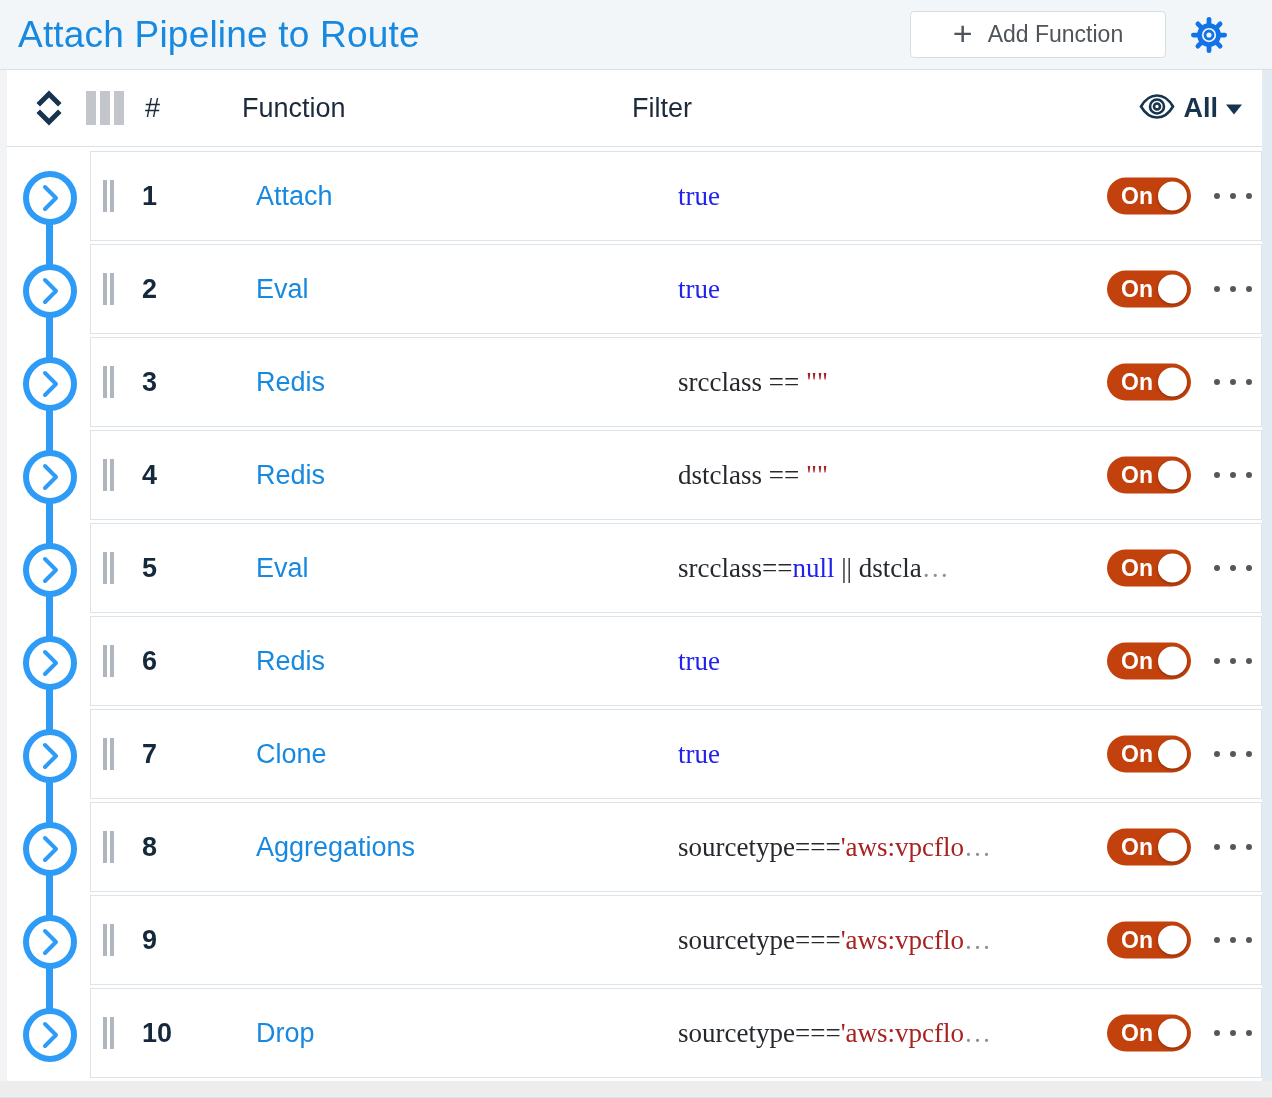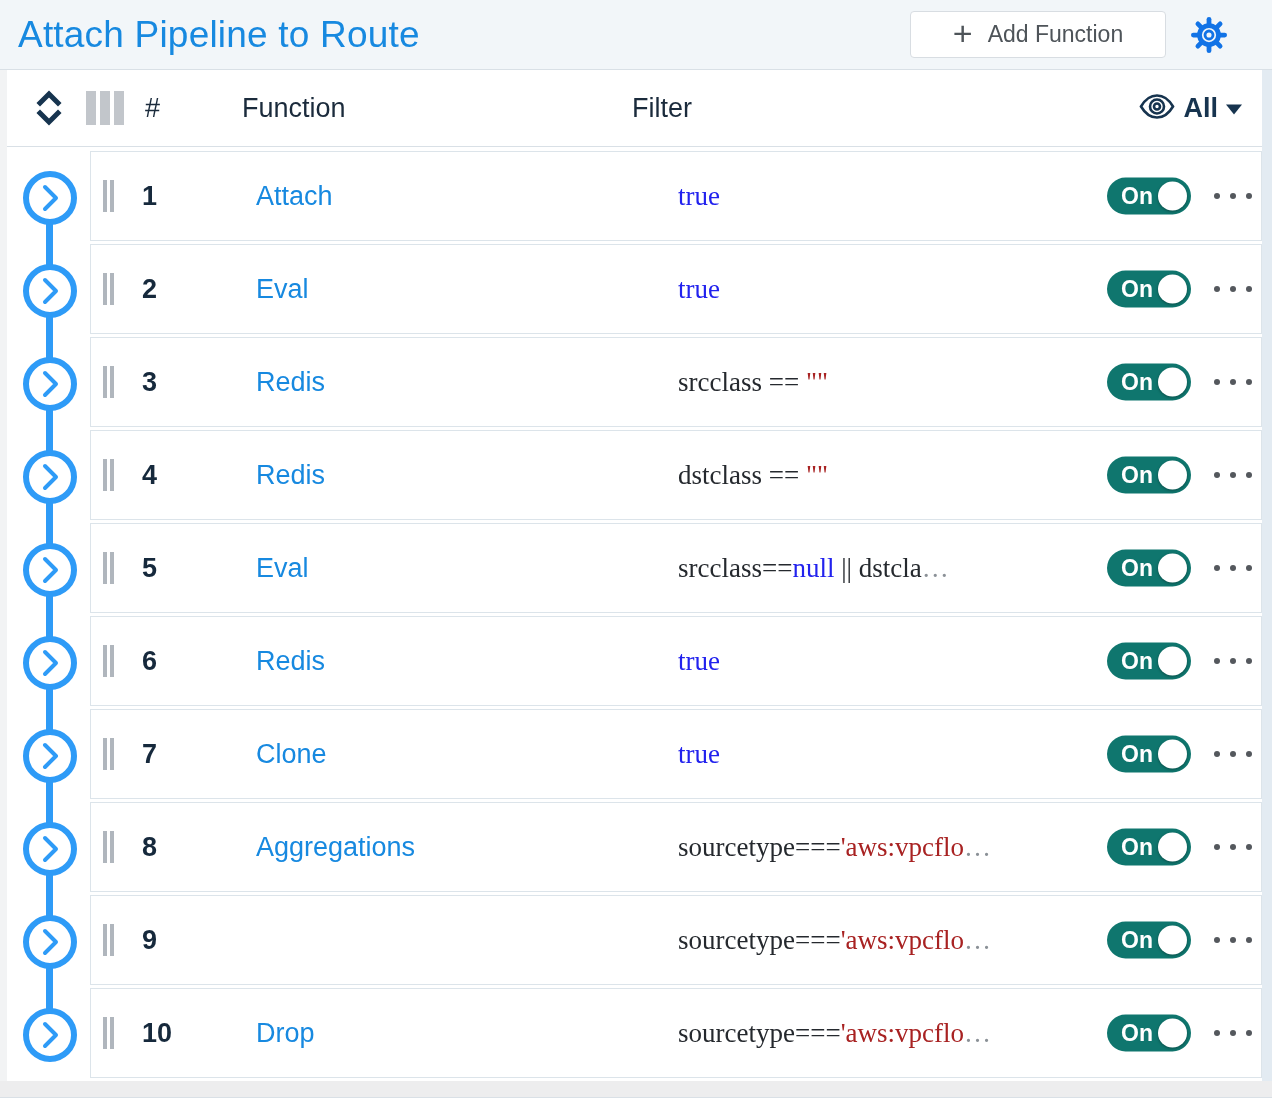--- a/index.html
+++ b/index.html
@@ -80,21 +80,21 @@
   .fn  { left:165px; font-size:27px; color:#1789e0; text-decoration:none; cursor:pointer; }
   .filter {
     left:542px; width:470px; overflow:hidden; white-space:pre;
     font-family:Liberation Serif, serif; font-size:27px; color:#25292e;margin-left:45px;
   }
   .tk-kw  { color:#2222ee; }
   .tk-str { color:#a82222; }
   .tk-ell { color:#8b9197; }
   .toggle {
     left:1016px; width:84px; height:37px; border-radius:19px;
-    background:#0f766e; cursor:pointer;
+    background:#c2410c; cursor:pointer;
   }
   .toggle .tlabel {
     position:absolute; left:14px; top:50%; transform:translateY(-50%);
     color:#ffffff; font-size:23px; font-weight:600;
   }
   .toggle .knob {
     position:absolute; right:4px; top:4px; width:29px; height:29px;
     background:#ffffff; border-radius:50%; box-shadow:0 1px 3px rgba(0,0,0,.35);
   }
   .dots { left:1118px; width:48px; height:20px; display:flex; align-items:center; justify-content:center; gap:10px; cursor:pointer; }

